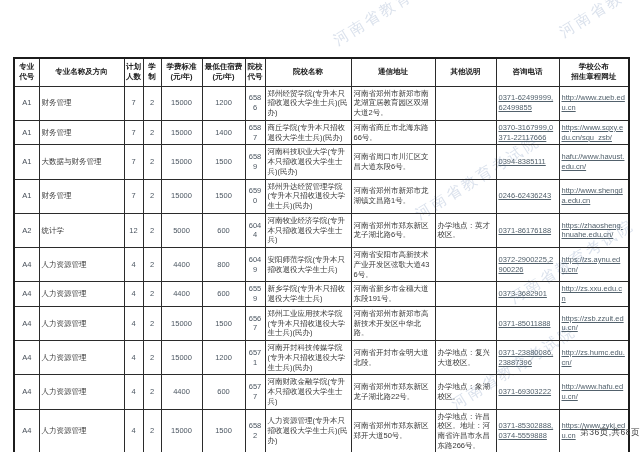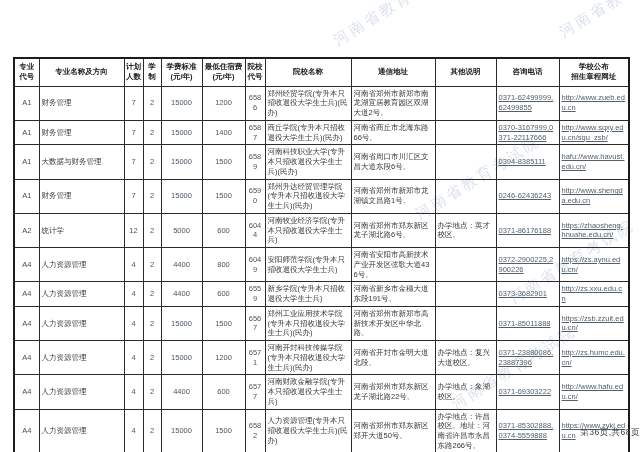--- a/index.html
+++ b/index.html
@@ -149,21 +149,21 @@
           <td class="c1">财务管理</td>
           <td class="c2">7</td>
           <td class="c3">2</td>
           <td class="c4">15000</td>
           <td class="c5">1400</td>
           <td class="c6">6587</td>
           <td class="c7">商丘学院(专升本只招收退役大学生士兵)(民办)</td>
           <td class="c8">河南省商丘市北海东路66号。</td>
           <td class="c9"></td>
           <td class="c10">0370-3167999,0371-22117666</td>
-          <td class="c11">http://www.sqxy.edu.cn/squ_zsb/</td>
+          <td class="c11">https://www.sqxy.edu.cn/squ_zsb/</td>
         </tr>
         <tr>
           <td class="c0">A1</td>
           <td class="c1">大数据与财务管理</td>
           <td class="c2">7</td>
           <td class="c3">2</td>
           <td class="c4">15000</td>
           <td class="c5">1500</td>
           <td class="c6">6589</td>
           <td class="c7">河南科技职业大学(专升本只招收退役大学生士兵)(民办)</td>

